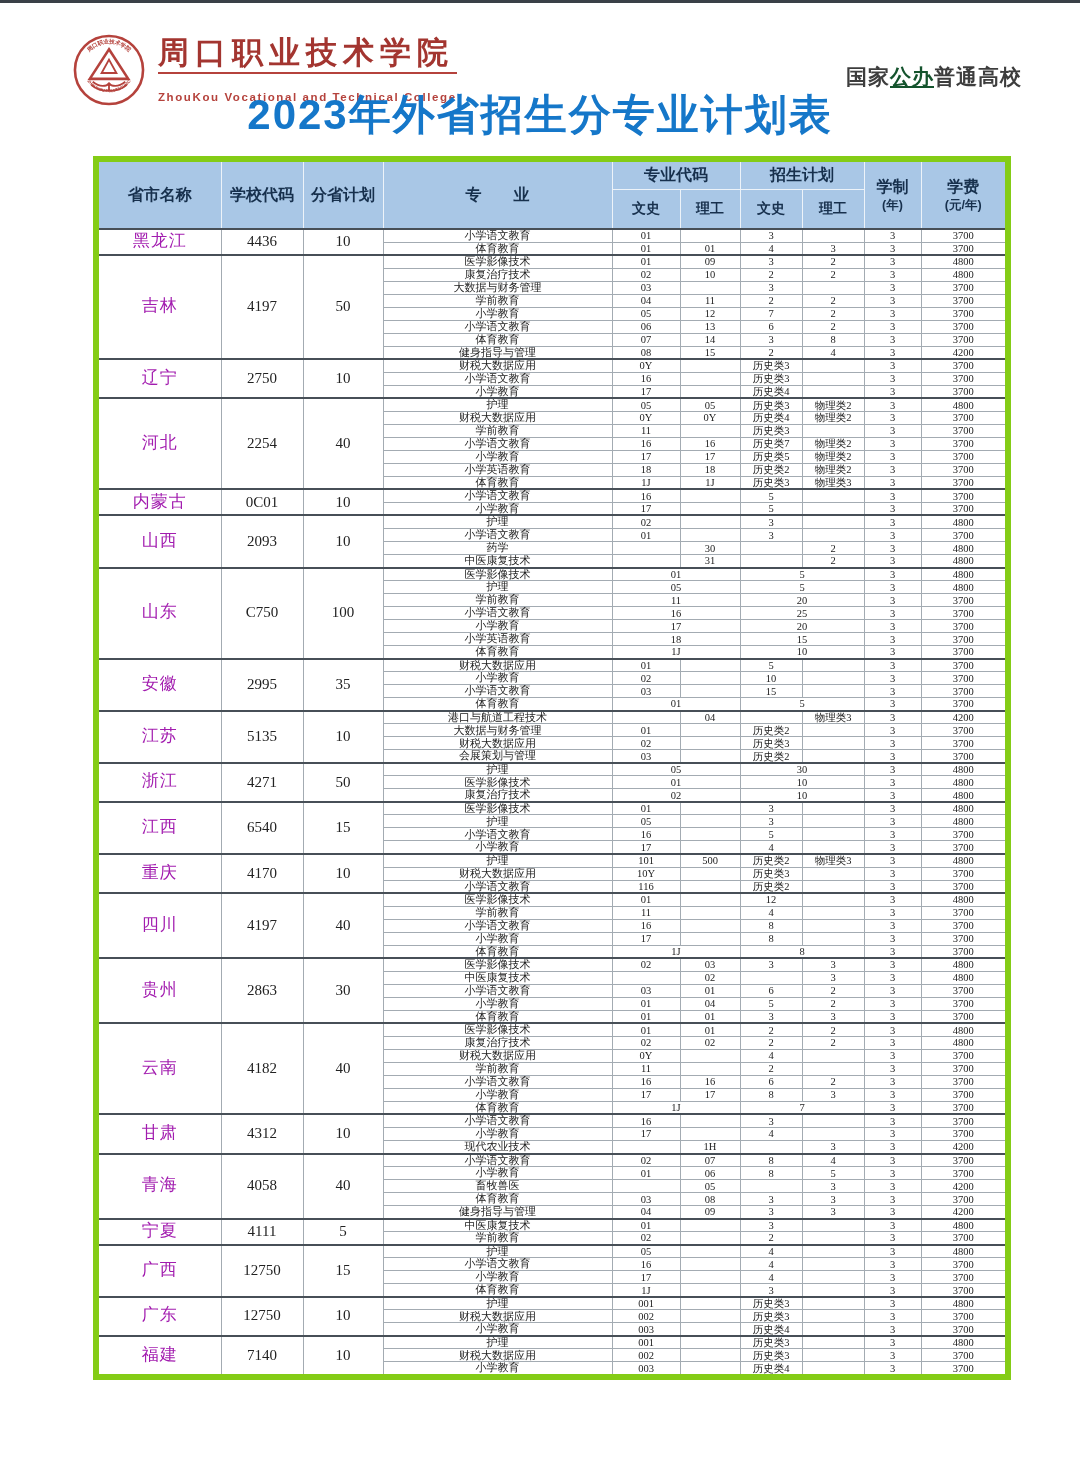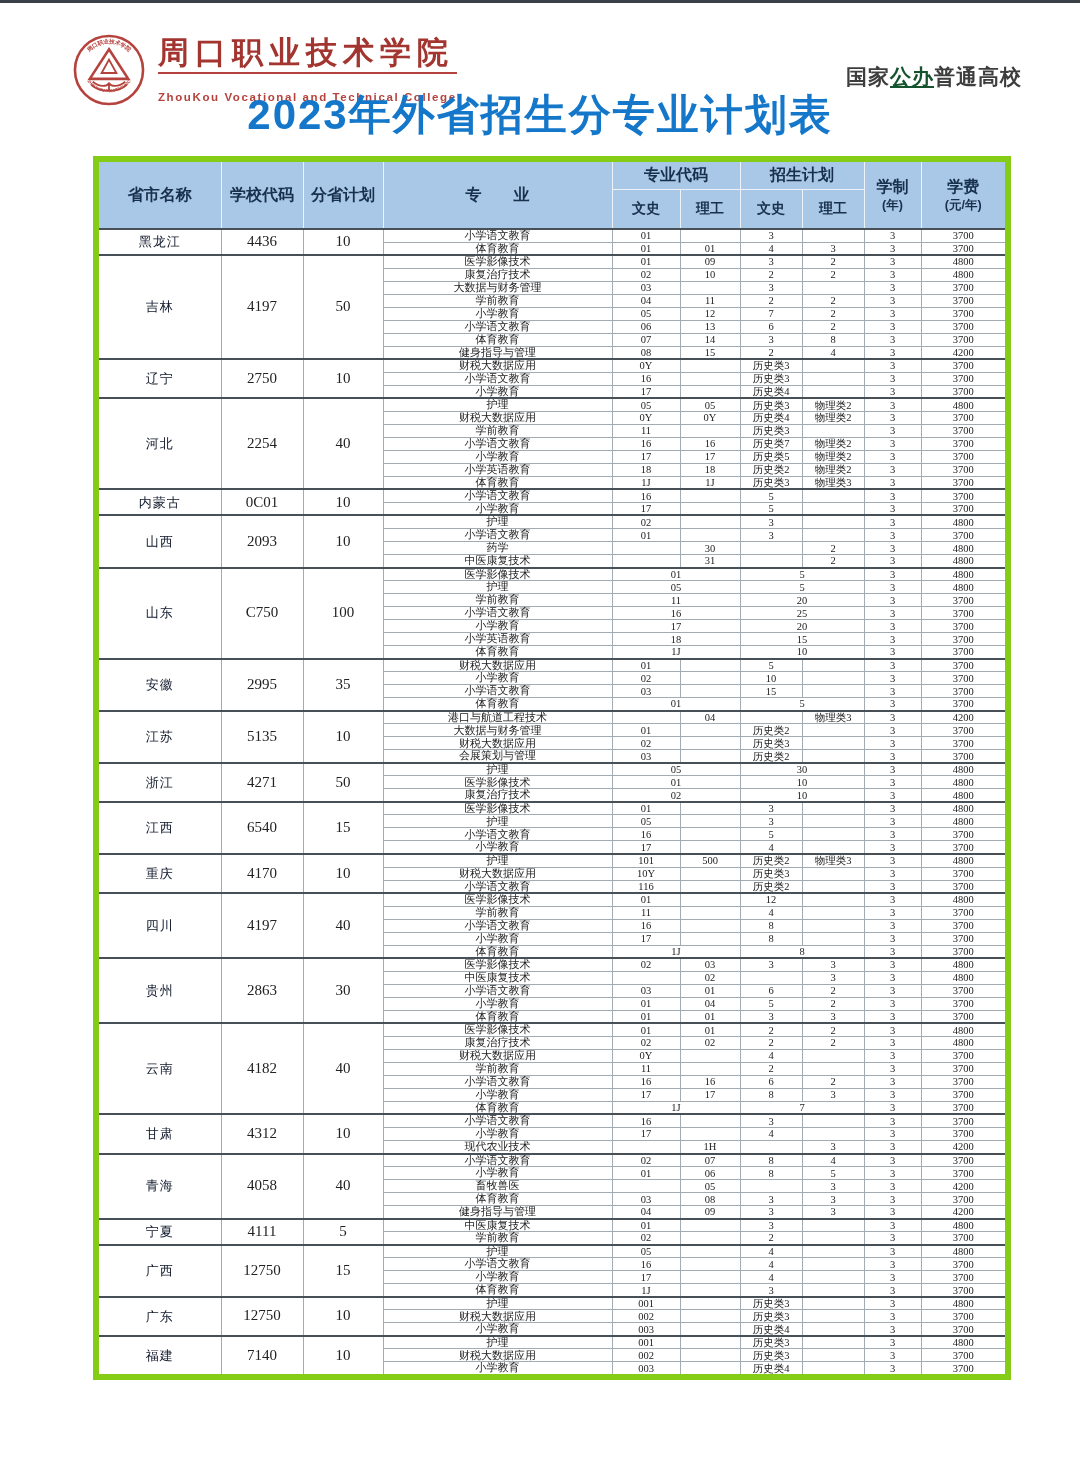--- a/index.html
+++ b/index.html
@@ -31,22 +31,22 @@
              border:1px solid #edf3f9; text-align:center; vertical-align:middle; }
   thead tr.h1 th { height:30px; font-size:16px; }
   thead tr.h2 th { height:40px; font-size:14px; }
   th .sub { display:block; font-size:12.5px; font-weight:bold; margin-top:-1px; }
 
   tbody td { border:1px solid #a3abb2; text-align:center; vertical-align:middle;
              height:13px; font-size:10.5px; line-height:1.05; color:#222;
              font-family:"Liberation Serif","DejaVu Serif",serif;
              white-space:nowrap; overflow:hidden; }
   tbody tr.gs td { border-top:2px solid #474f57; }
-  td.prov  { font-family:Liberation Sans, sans-serif;
-             font-size:13px; color:#0f172a; letter-spacing:1px; }
+  td.prov  { font-family:Liberation Mono, monospace;
+             font-size:17px; color:#a21caf; letter-spacing:1px; }
   td.pcode, td.pplan { font-size:15px; }
   td.major { font-size:11px; }
 </style>
 </head>
 <body>
 
 <div class="page">
 
   <div class="logo-wrap">
     <svg class="seal" viewBox="0 0 100 100">

